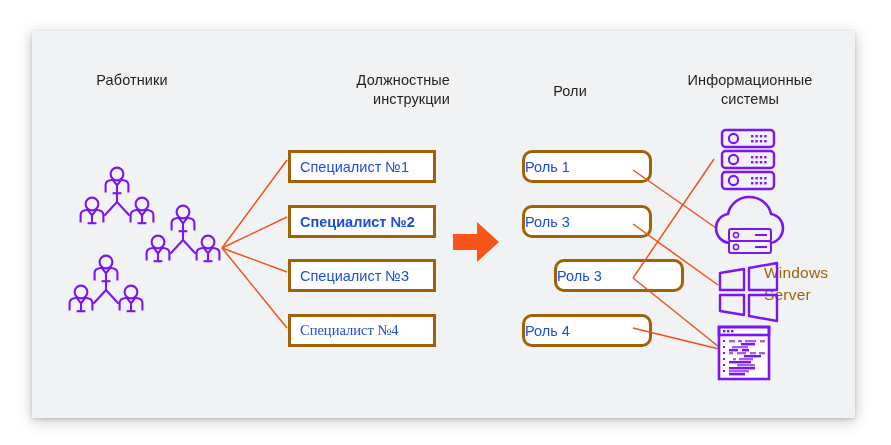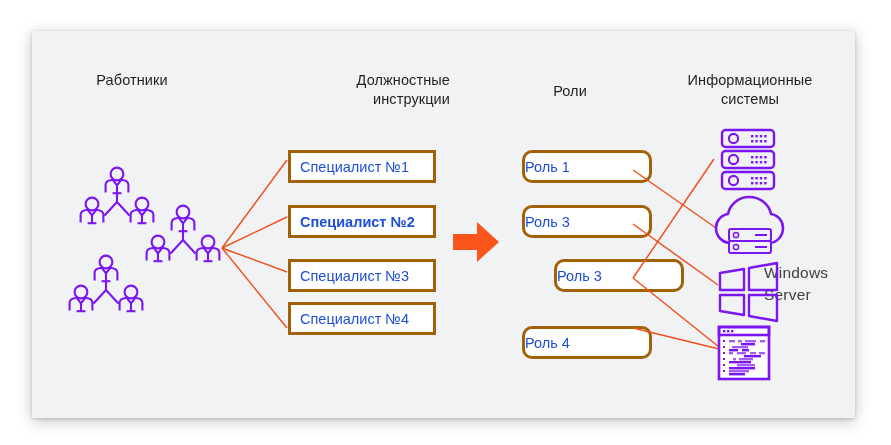--- a/index.html
+++ b/index.html
@@ -28,27 +28,27 @@
   #head-systems{left:655px;top:71px;width:190px;}
 
   
   .obox{
     position:absolute;background:#ffffff;border:3px solid #a16207;
     color:#1d4ed8;font-size:14.5px;display:flex;align-items:center;
     box-sizing:border-box;
   }
   .obox.jb{width:148px;height:33px;left:288px;padding-left:9px;justify-content:flex-start;}
   .obox.rb{width:130px;height:33px;left:522px;justify-content:flex-start;border-radius:10px;}
-  .jb1{top:150px;} .jb2{top:205px;font-weight:bold;} .jb3{top:259px;} .jb4{top:302px;}
-  .rb1{top:150px;} .rb2{top:205px;} .rb3{top:259px;margin-left:32px;} .rb4{top:314px;margin-top:12px;}
+  .jb1{top:150px;} .jb2{top:205px;font-weight:bold;} .jb3{top:259px;} .jb4{top:314px;font-family:Liberation Serif, serif;}
+  .rb1{top:150px;} .rb2{top:205px;} .rb3{top:259px;margin-left:32px;} .rb4{top:314px;}
 
   
   #winlabel{
     position:absolute;left:764px;top:262px;width:96px;
-    color:#404040;font-size:15.5px;line-height:22px;letter-spacing:.2px;
+    color:#a16207;font-size:15.5px;line-height:22px;letter-spacing:.2px;
   }
 </style>
 </head>
 <body>
 
 <div id="stage">
 
   <div id="card"></div>
 
   <div class="col-head" id="head-workers">

